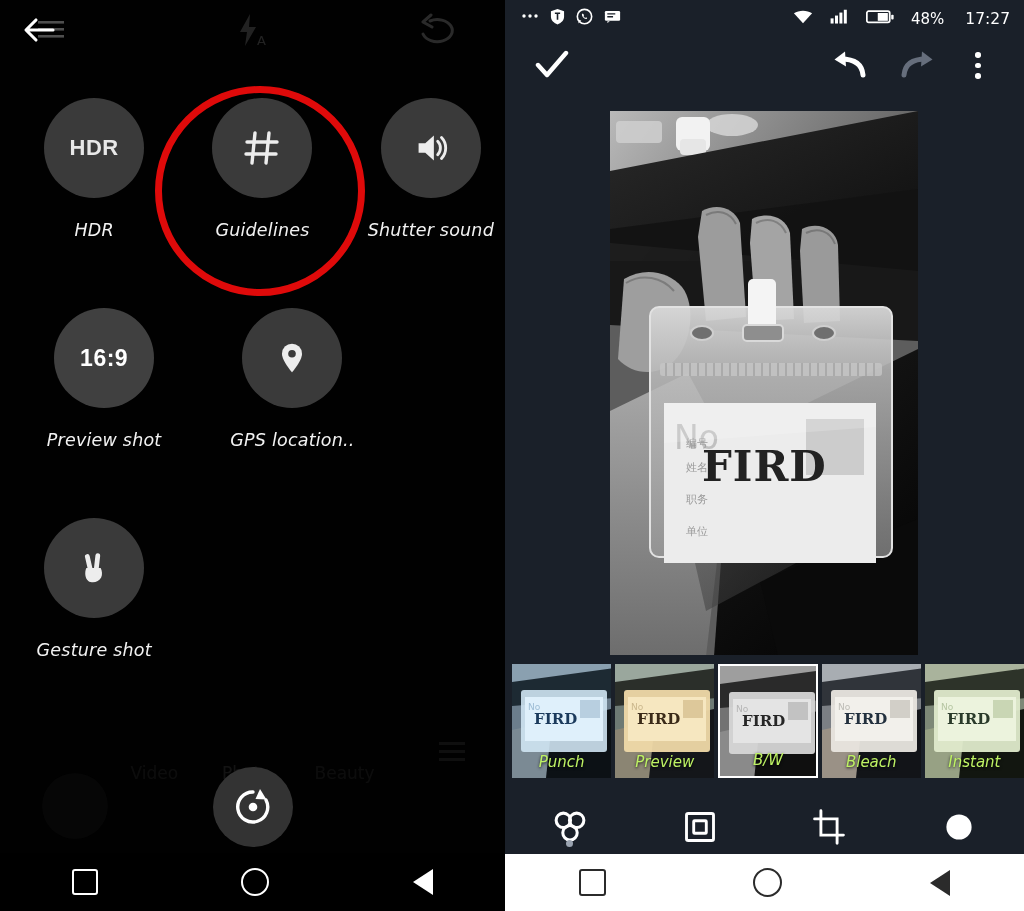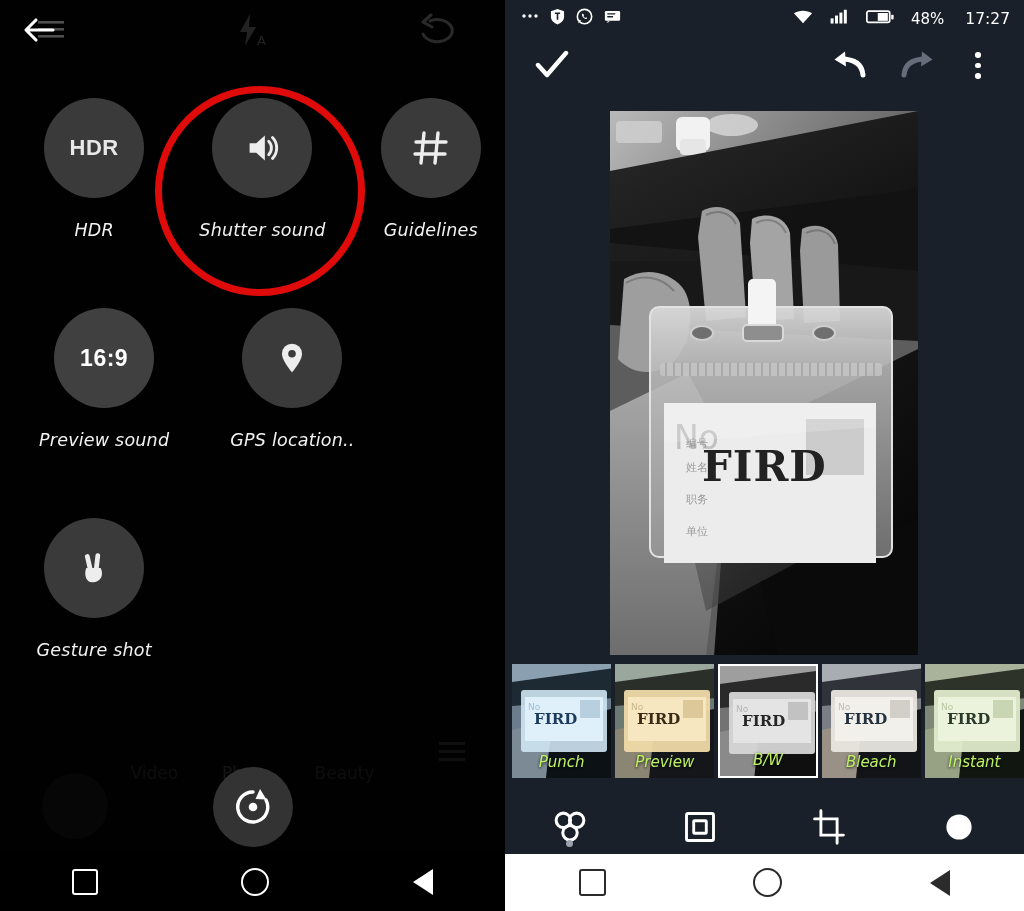--- a/index.html
+++ b/index.html
@@ -125,55 +125,55 @@
     </div>
 
     <div class="grid-wrap">
 
       <div class="row">
         <div class="cell">
           <div class="circ">
             <span class="circ-txt">HDR</span>
           </div>
           <div class="cell-label">HDR</div>
-        </div>
-
-        <div class="cell">
-          <div class="circ">
-            <svg viewBox="0 0 44 44" width="42" height="42">
-              <path d="M9 17 H16 L25 9 V35 L16 27 H9 Z" fill="#ededed"></path>
-              <path d="M29 15 a10 10 0 0 1 0 14" stroke="#ededed" stroke-width="3" fill="none" stroke-linecap="round"></path>
-              <path d="M33 11 a16 16 0 0 1 0 22" stroke="#ededed" stroke-width="3" fill="none" stroke-linecap="round"></path>
-            </svg>
-          </div>
-          <div class="cell-label">Shutter sound</div>
         </div>
 
         <div class="cell">
           <div class="circ">
             <svg viewBox="0 0 44 44" width="44" height="44">
               <g stroke="#ededed" stroke-width="3.4" stroke-linecap="round">
                 <line x1="15" y1="7" x2="12" y2="37"></line>
                 <line x1="29" y1="7" x2="26" y2="37"></line>
                 <line x1="7" y1="16" x2="37" y2="16"></line>
                 <line x1="6" y1="28" x2="36" y2="28"></line>
               </g>
             </svg>
           </div>
           <div class="cell-label">Guidelines</div>
         </div>
+
+        <div class="cell">
+          <div class="circ">
+            <svg viewBox="0 0 44 44" width="42" height="42">
+              <path d="M9 17 H16 L25 9 V35 L16 27 H9 Z" fill="#ededed"></path>
+              <path d="M29 15 a10 10 0 0 1 0 14" stroke="#ededed" stroke-width="3" fill="none" stroke-linecap="round"></path>
+              <path d="M33 11 a16 16 0 0 1 0 22" stroke="#ededed" stroke-width="3" fill="none" stroke-linecap="round"></path>
+            </svg>
+          </div>
+          <div class="cell-label">Shutter sound</div>
+        </div>
       </div>
 
       <div class="row">
 
         <div class="cell">
           <div class="circ active">
             <span class="circ-txt">16:9</span>
           </div>
-          <div class="cell-label">Preview sound</div>
+          <div class="cell-label">Preview shot</div>
         </div>
 
         <div class="cell">
           <div class="circ">
             <svg viewBox="0 0 44 44" width="42" height="42">
               <path d="M22 7 a10.5 10.5 0 0 1 10.5 10.5 C32.5 25 22 37 22 37 S11.5 25 11.5 17.5 A10.5 10.5 0 0 1 22 7 Z" fill="#ededed"></path>
               <circle cx="22" cy="17.5" r="4" fill="#3a3a3a"></circle>
             </svg>
           </div>
           <div class="cell-label">GPS location..</div>

